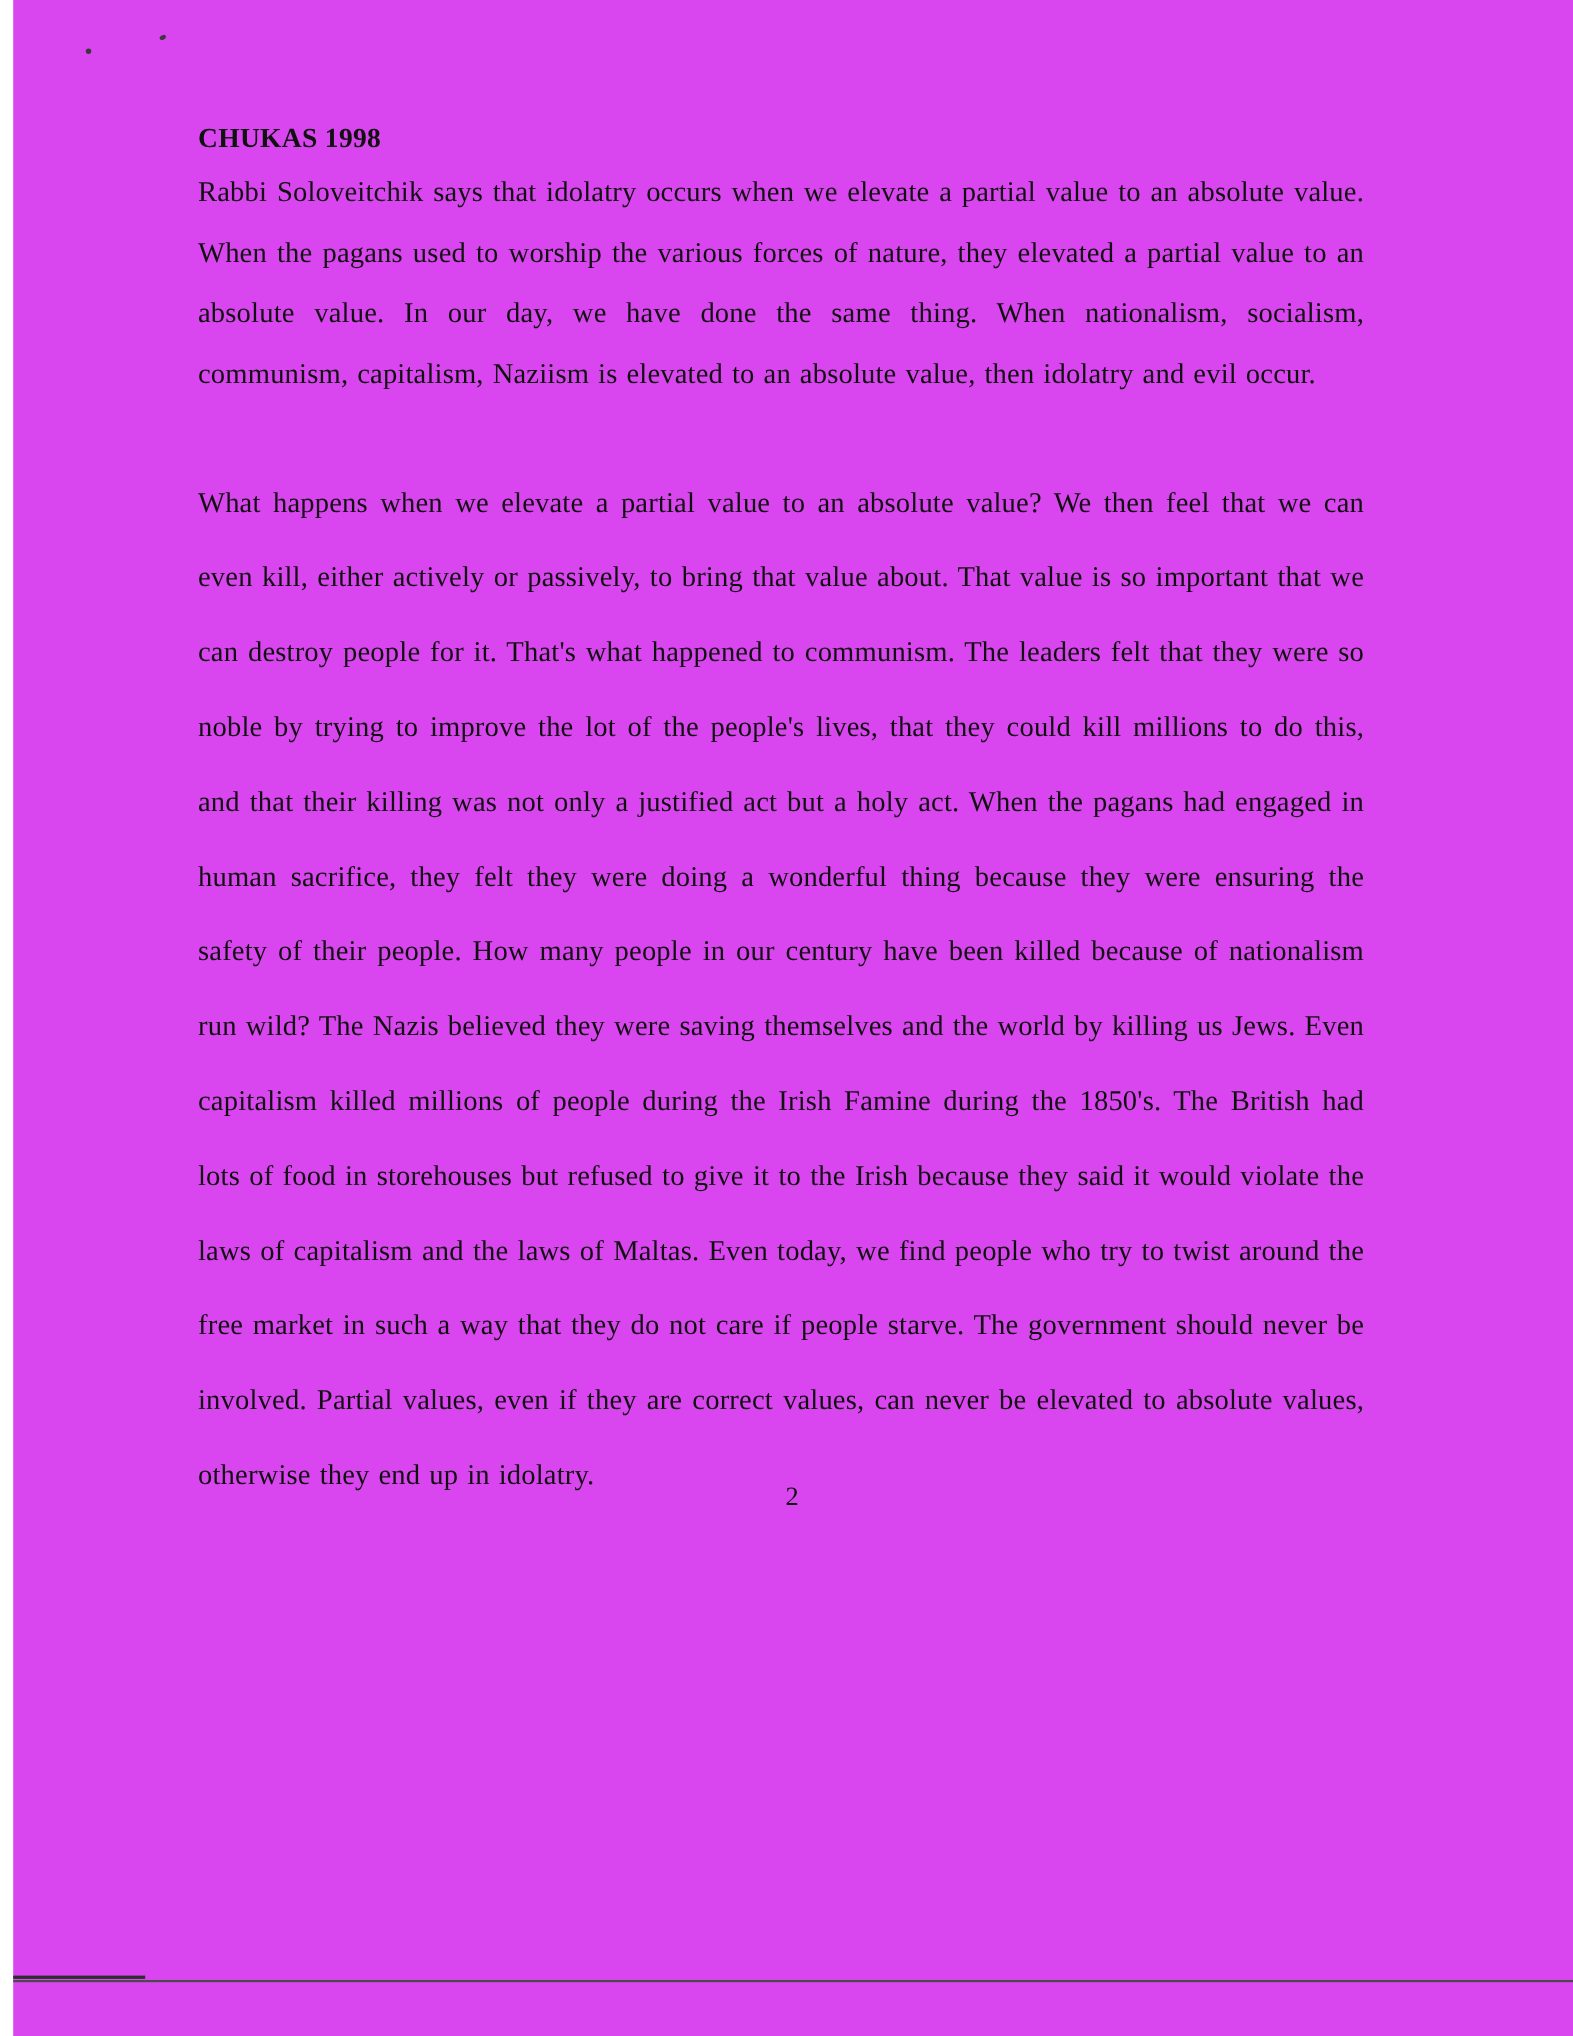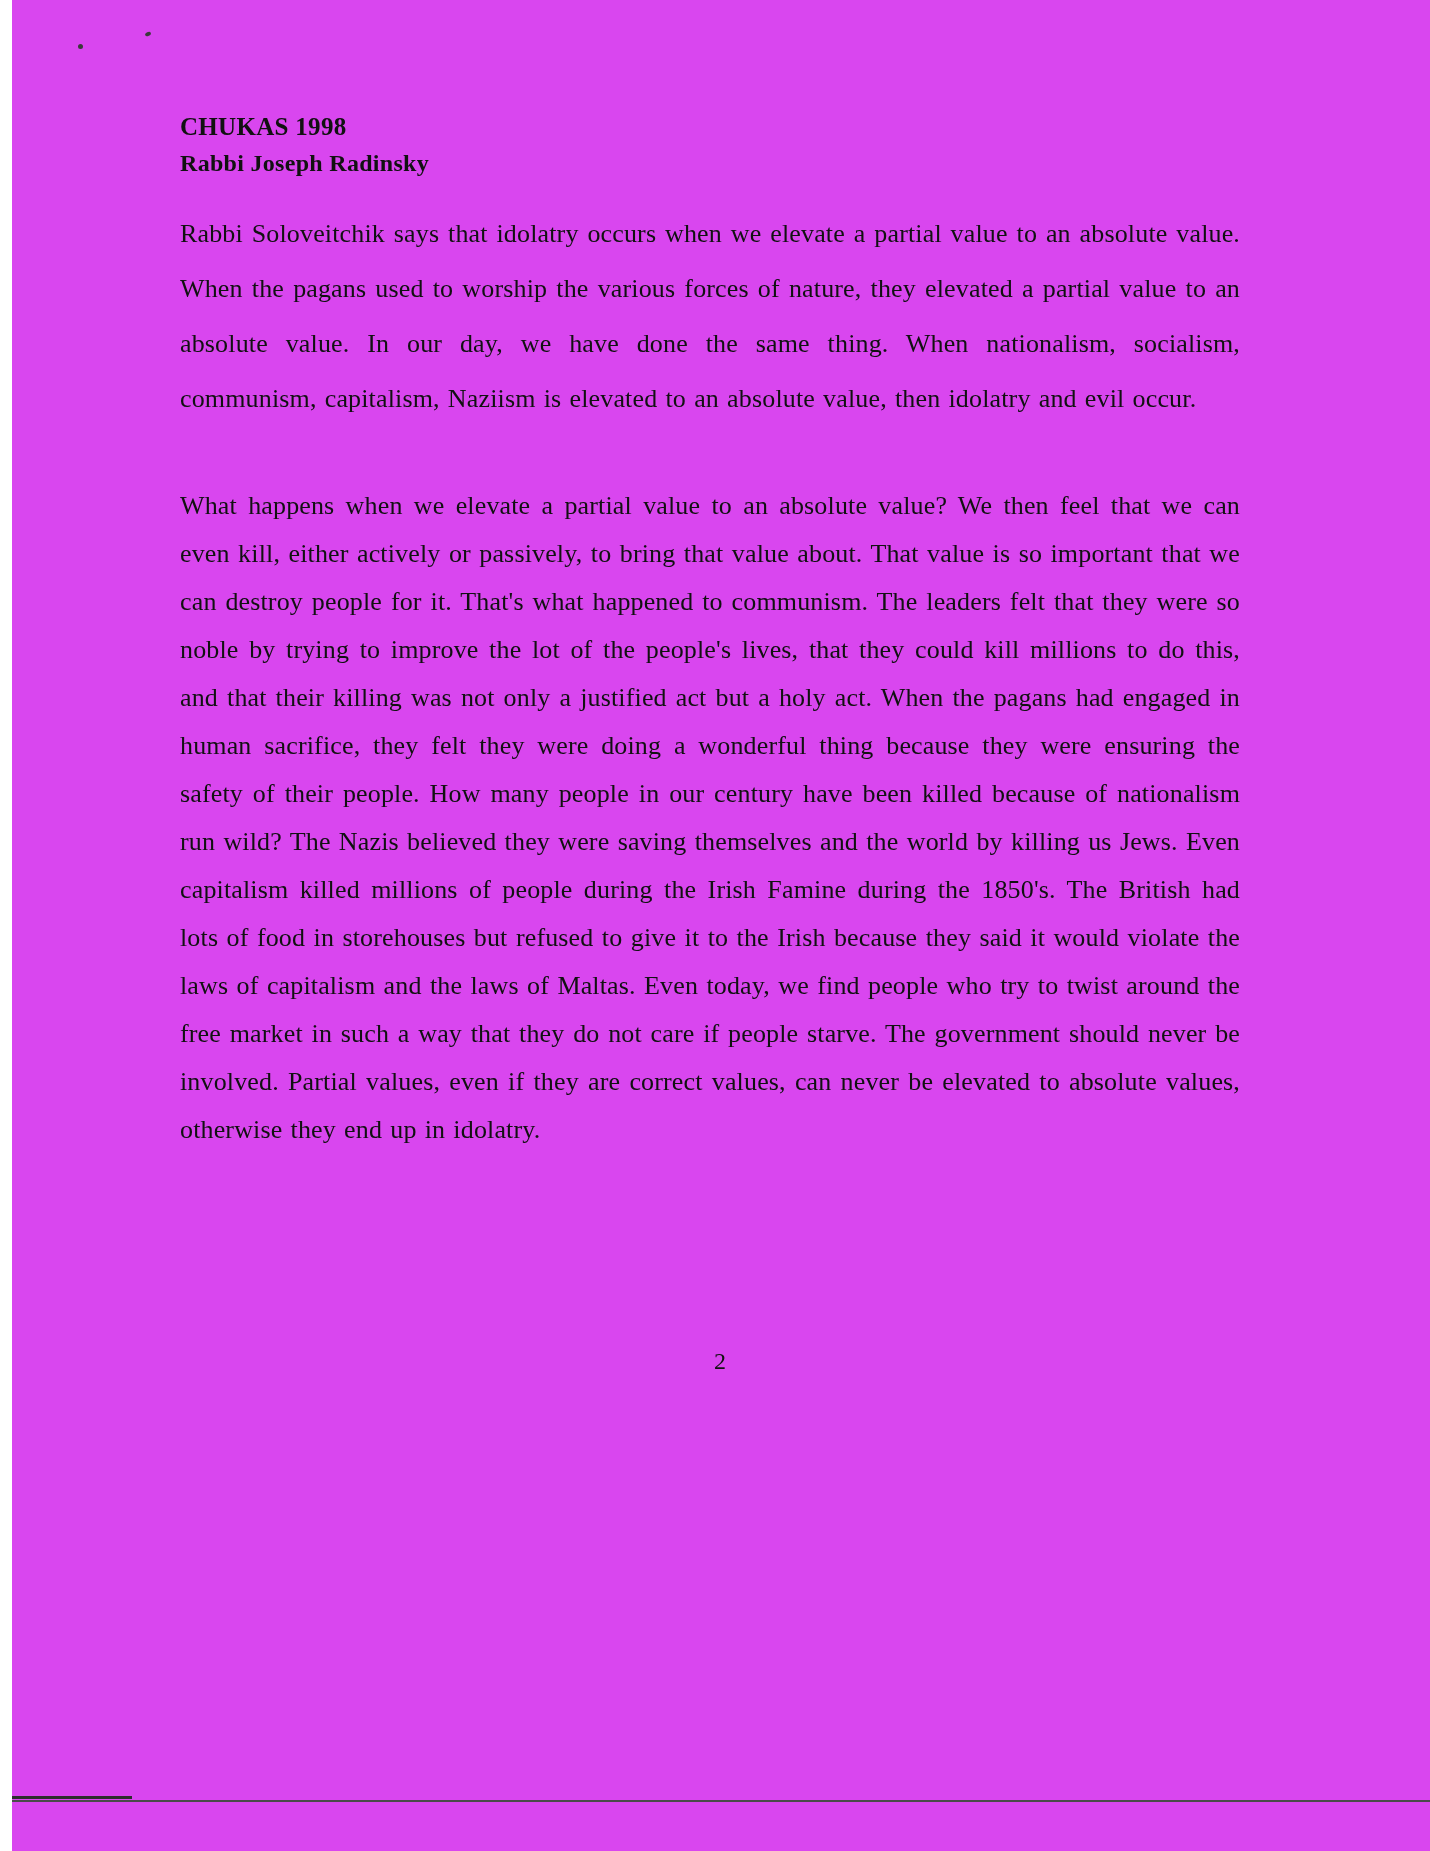--- a/index.html
+++ b/index.html
@@ -65,21 +65,21 @@
   .para.first {
     width: 1060px;
   }
 
   .gap {
     height: 56px;
   }
 
   .para.second {
     width: 1060px;
-    line-height: 48px;
+    line-height: 68px;
   }
 
   .page-number {
     position: absolute;
     left: 0;
     width: 1080px;
     top: 1238px;
     text-align: center;
     font-size: 24px;
   }
@@ -105,21 +105,20 @@
 <body>
 
 <div class="page">
 
   <div class="speck speck-a"></div>
   <div class="speck speck-b"></div>
 
   <div class="content">
 
     <h1 class="heading">CHUKAS 1998</h1>
-    <h2 class="heading second">Rabbi Joseph Radinsky</h2>
 
     <p class="para first">Rabbi Soloveitchik says that idolatry occurs when we elevate a partial value to an absolute value.  When the pagans used to worship the various forces of nature, they elevated a partial value to an absolute value.  In our day, we have done the same thing.  When nationalism, socialism, communism, capitalism, Naziism is elevated to an absolute value, then idolatry and evil occur.</p>
 
     <div class="gap"></div>
 
     <p class="para second">What happens when we elevate a partial value to an absolute value?  We then feel that we can even kill, either actively or passively, to bring that value about.  That value is so important that we can destroy people for it.  That's what happened to communism.  The leaders felt that they were so noble by trying to improve the lot of the people's lives, that they could kill millions to do this, and that their killing was not only a justified act but a holy act.  When the pagans had engaged in human sacrifice, they felt they were doing a wonderful thing because they were ensuring the safety of their people.  How many people in our century have been killed because of nationalism run wild?  The Nazis believed they were saving themselves and the world by killing us Jews.  Even capitalism killed millions of people during the Irish Famine during the 1850's.  The British had lots of food in storehouses but refused to give it to the Irish because they said it would violate the laws of capitalism and the laws of Maltas.  Even today, we find people who try to twist around the free market in such a way that they do not care if people starve.  The government should never be involved.  Partial values, even if they are correct values, can never be elevated to absolute values, otherwise they end up in idolatry.</p>
 
     <div class="page-number">2</div>
   </div>
 

